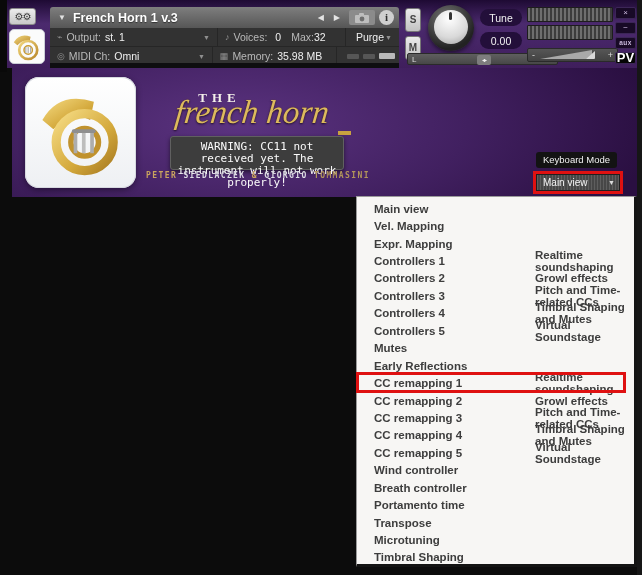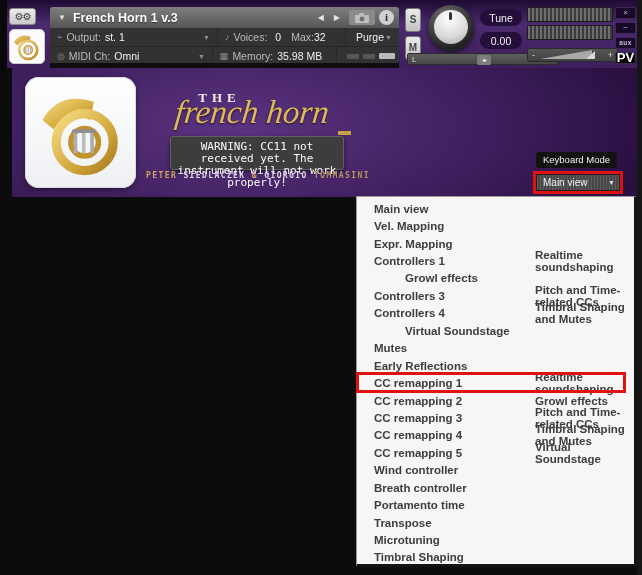--- a/index.html
+++ b/index.html
@@ -282,34 +282,36 @@
         <span class="c1">Expr. Mapping</span>
         <span class="c2"></span>
       </div>
 
       <div class="mi">
         <span class="c1">Controllers 1</span>
         <span class="c2">Realtime soundshaping</span>
       </div>
 
       <div class="mi">
+        <span class="c1">Controllers 2</span>
         <span class="c2">Growl effects</span>
       </div>
 
       <div class="mi">
         <span class="c1">Controllers 3</span>
         <span class="c2">Pitch and Time-related CCs</span>
       </div>
 
       <div class="mi">
         <span class="c1">Controllers 4</span>
         <span class="c2">Timbral Shaping and Mutes</span>
       </div>
 
       <div class="mi">
+        <span class="c1">Controllers 5</span>
         <span class="c2">Virtual Soundstage</span>
       </div>
 
       <div class="mi">
         <span class="c1">Mutes</span>
         <span class="c2"></span>
       </div>
 
       <div class="mi">
         <span class="c1">Early Reflections</span>

